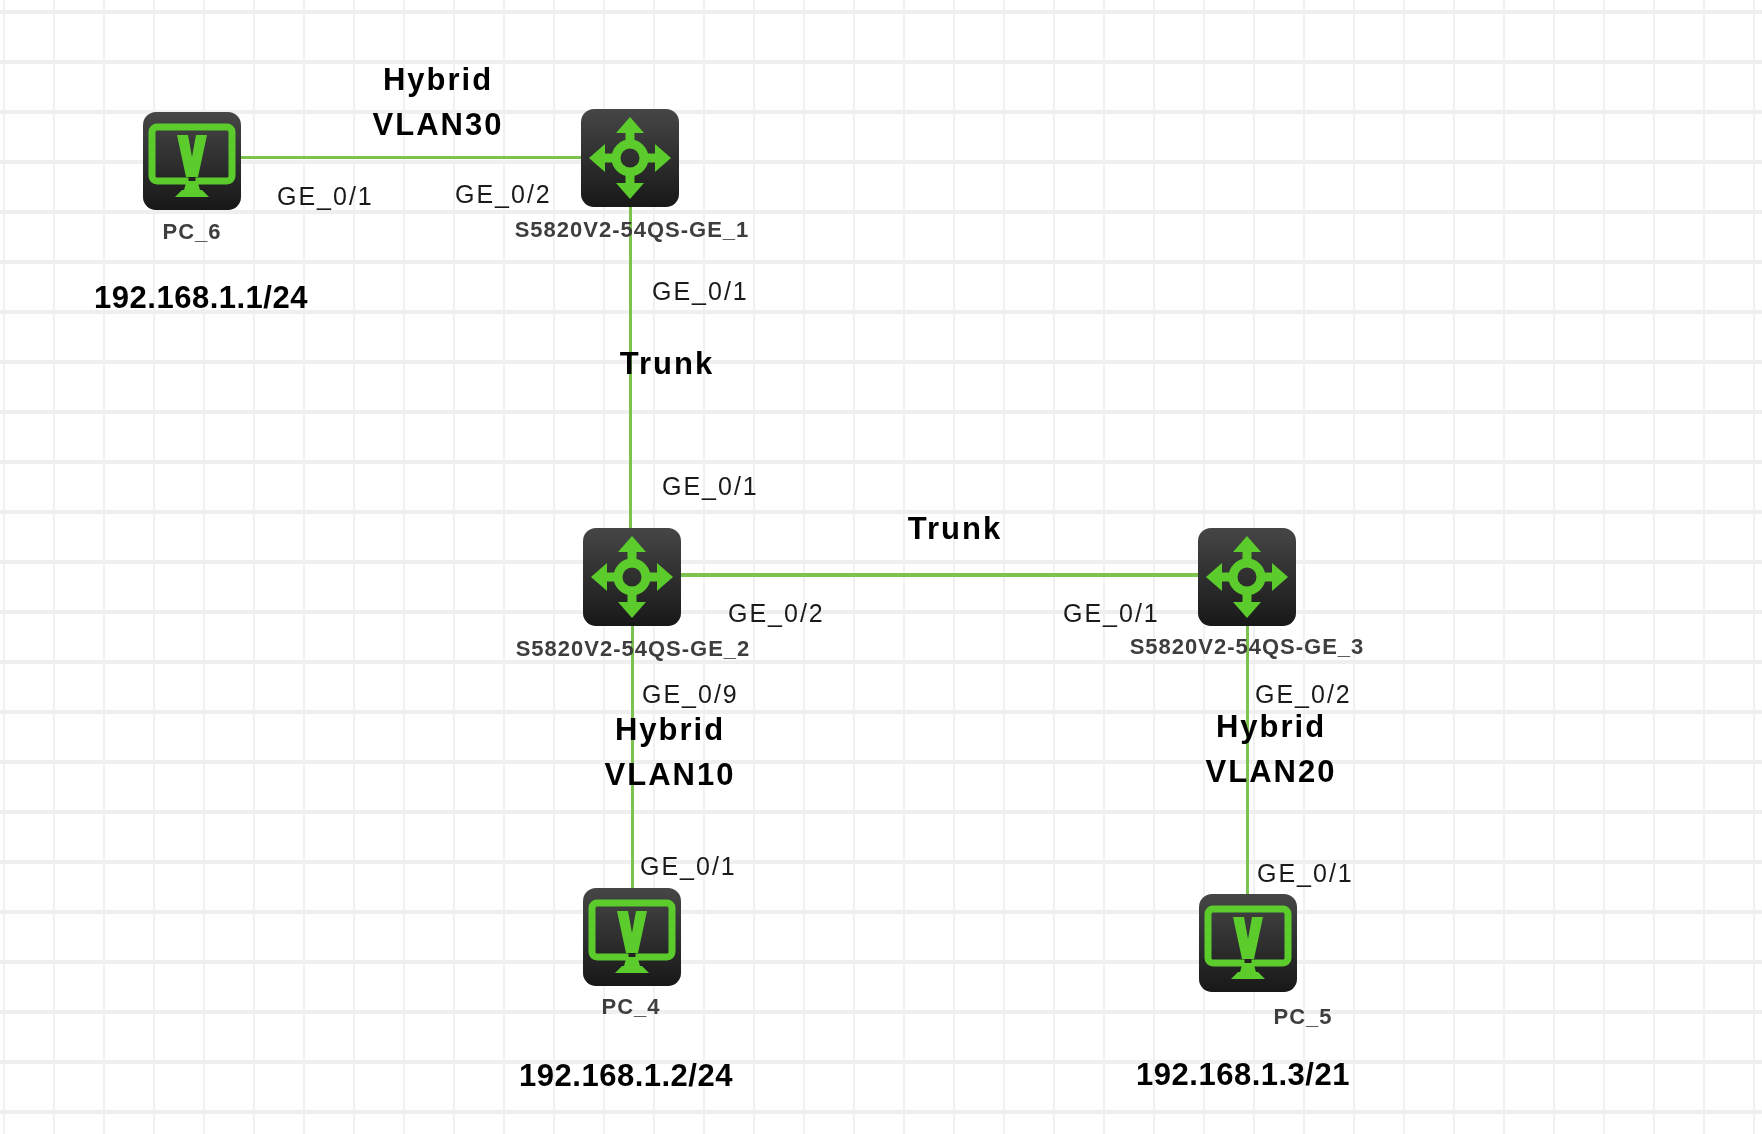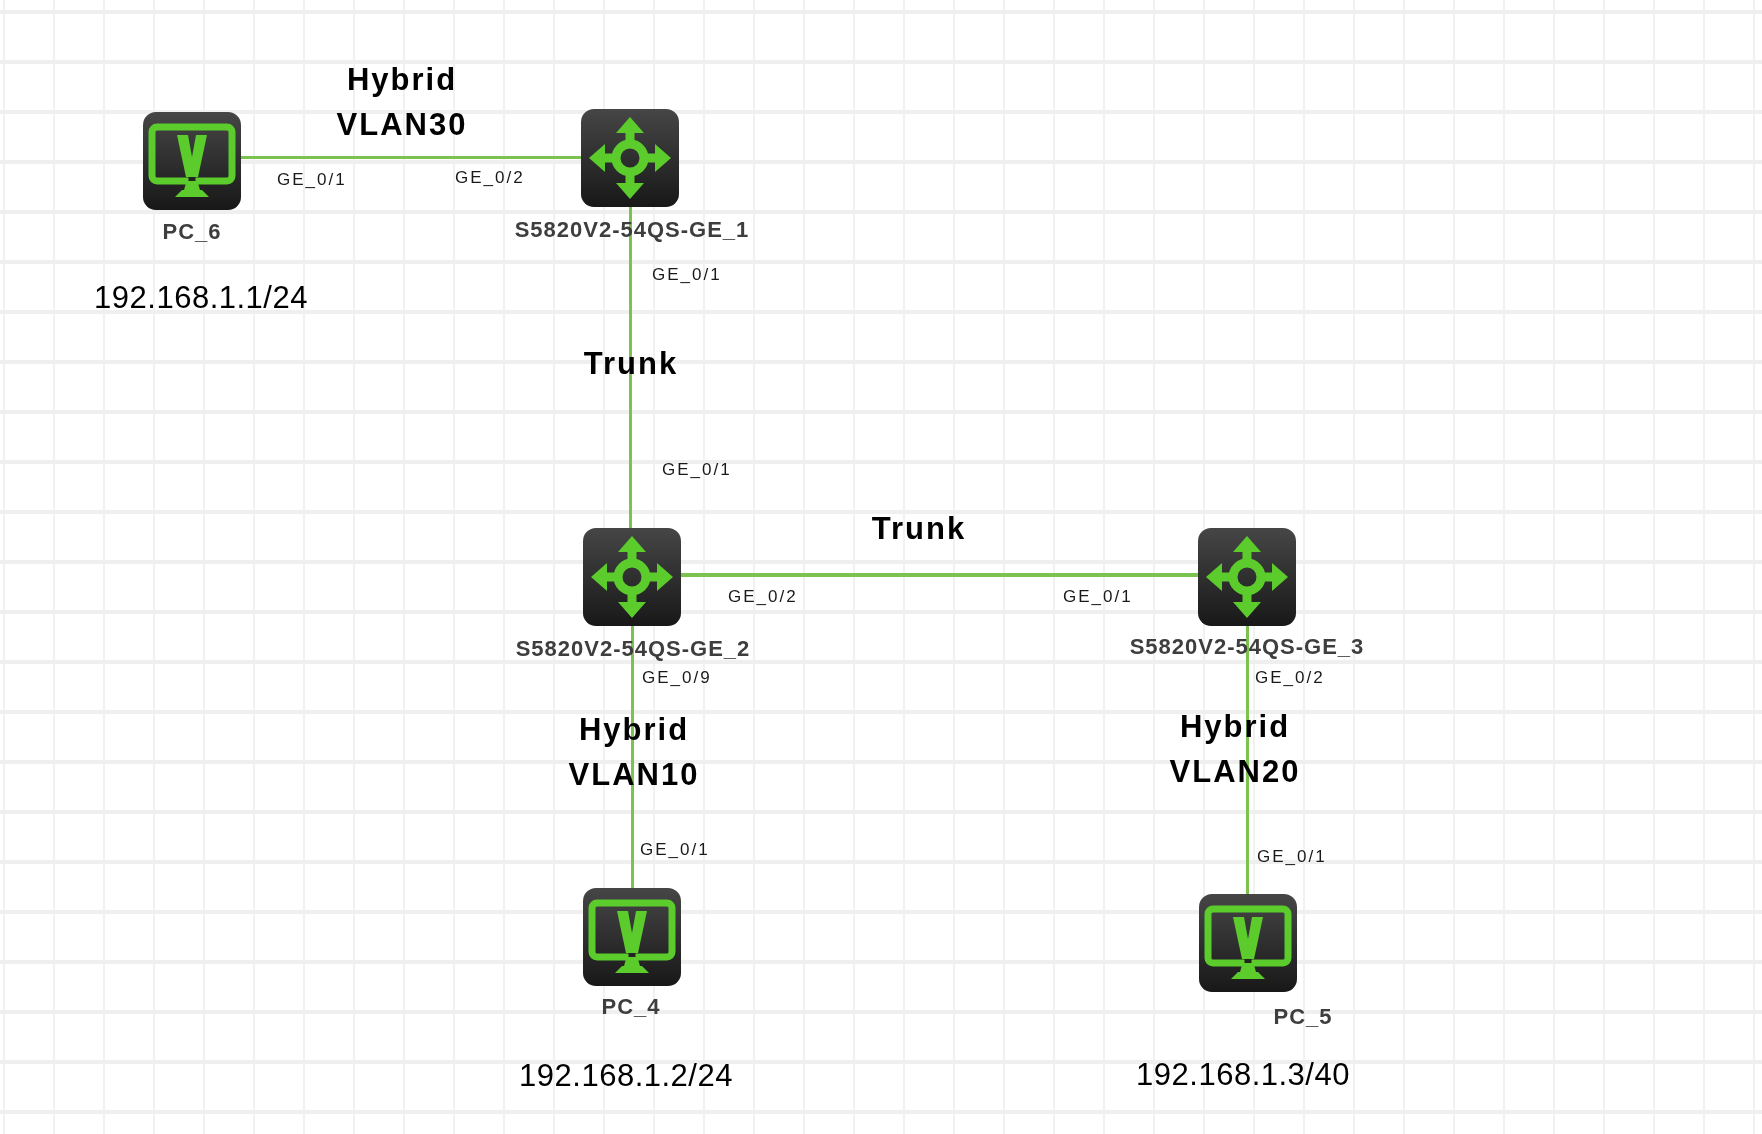--- a/index.html
+++ b/index.html
@@ -19,34 +19,34 @@
   .device{position:absolute;width:100px;height:100px;z-index:2;}
   .device svg{display:block;width:100%;height:100%;}
   .dev-name{
     position:absolute;z-index:3;
     transform:translateX(-50%);
     font-size:22px;font-weight:bold;letter-spacing:1px;
     color:#3e3e3e;white-space:nowrap;
   }
   .port-label{
     position:absolute;z-index:3;
-    font-size:17px;letter-spacing:2px;
-    color:#1a1a1a;white-space:nowrap;
+    font-size:25px;letter-spacing:2px;
+    color:#1a1a1a;white-space:nowrap;margin-top:12px;
   }
   .annot{
     position:absolute;z-index:3;
     transform:translateX(-50%);
     font-size:31px;font-weight:bold;letter-spacing:2px;
     line-height:45px;
-    color:#000;text-align:center;white-space:nowrap;
+    color:#000;text-align:center;white-space:nowrap;margin-left:36px;
   }
   .ip-label{
     position:absolute;z-index:3;
     transform:translateX(-50%);
-    font-size:31px;font-weight:normal;letter-spacing:0.5px;
+    font-size:31px;font-weight:bold;letter-spacing:0.5px;
     color:#000;white-space:nowrap;
   }
   .defs-holder{position:absolute;width:0;height:0;overflow:hidden;}
 </style>
 </head>
 <body>
 
 <svg class="defs-holder" aria-hidden="true">
   <defs>
     <linearGradient id="devbg" x1="0" y1="0" x2="0" y2="1">
@@ -150,21 +150,21 @@
 
   <div class="dev-name" style="left:192px;top:219px">PC_6</div>
   <div class="dev-name" style="left:632px;top:217px">S5820V2-54QS-GE_1</div>
   <div class="dev-name" style="left:633px;top:636px">S5820V2-54QS-GE_2</div>
   <div class="dev-name" style="left:1247px;top:634px">S5820V2-54QS-GE_3</div>
   <div class="dev-name" style="left:631px;top:994px">PC_4</div>
   <div class="dev-name" style="left:1303px;top:1004px">PC_5</div>
 
   <div class="ip-label" style="left:201px;top:280px">192.168.1.1/24</div>
   <div class="ip-label" style="left:626px;top:1058px">192.168.1.2/24</div>
-  <div class="ip-label" style="left:1243px;top:1057px">192.168.1.3/40</div>
+  <div class="ip-label" style="left:1243px;top:1057px">192.168.1.3/21</div>
 
   <div class="port-label" style="left:277px;top:170px">GE_0/1</div>
   <div class="port-label" style="left:455px;top:168px">GE_0/2</div>
   <div class="port-label" style="left:652px;top:265px">GE_0/1</div>
   <div class="port-label" style="left:662px;top:460px">GE_0/1</div>
   <div class="port-label" style="left:728px;top:587px">GE_0/2</div>
   <div class="port-label" style="left:1063px;top:587px">GE_0/1</div>
   <div class="port-label" style="left:642px;top:668px">GE_0/9</div>
   <div class="port-label" style="left:640px;top:840px">GE_0/1</div>
   <div class="port-label" style="left:1255px;top:668px">GE_0/2</div>

